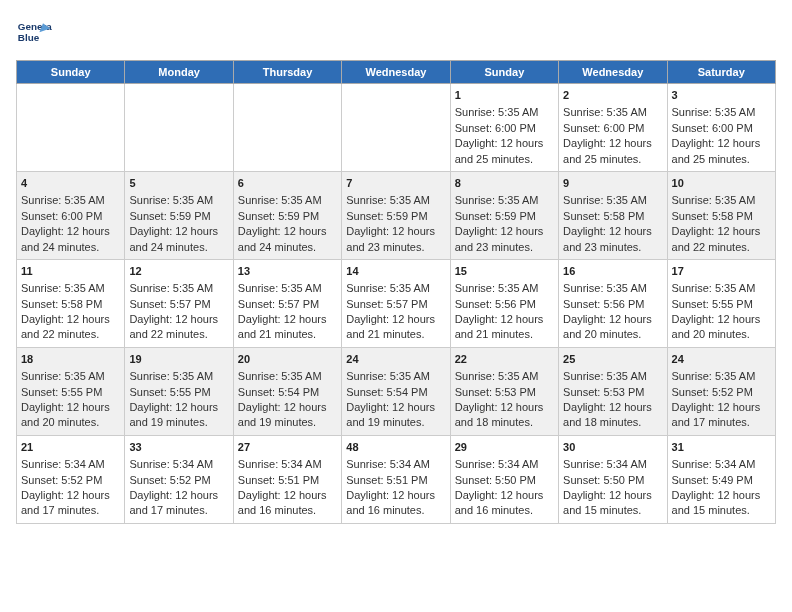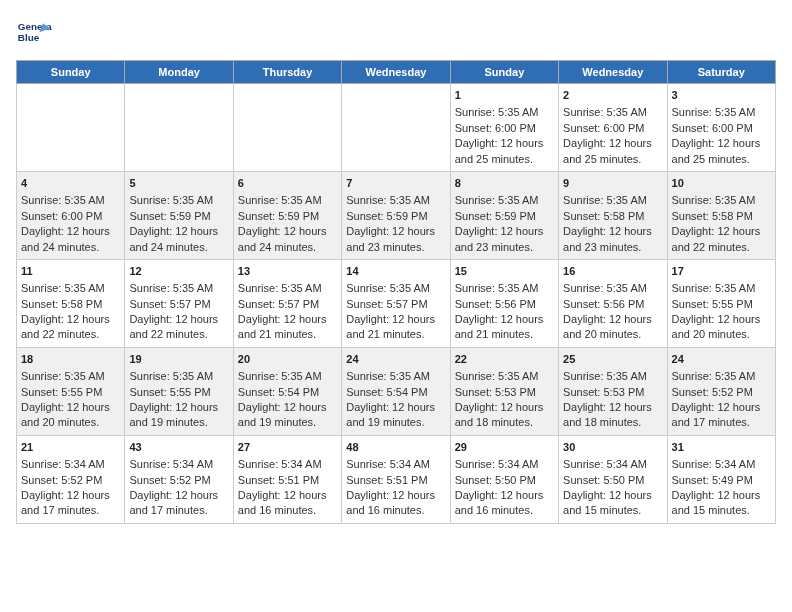--- a/index.html
+++ b/index.html
@@ -295,21 +295,21 @@
       </tr>
       <tr>
         <td>
           <span class="day-num">21</span>
           <div class="day-info" style="white-space: pre-line;">Sunrise: 5:34 AM
 Sunset: 5:52 PM
 Daylight: 12 hours
 and 17 minutes.</div>
         </td>
         <td>
-          <span class="day-num">43</span>
+          <span class="day-num">33</span>
           <div class="day-info" style="white-space: pre-line;">Sunrise: 5:34 AM
 Sunset: 5:52 PM
 Daylight: 12 hours
 and 17 minutes.</div>
         </td>
         <td>
           <span class="day-num">27</span>
           <div class="day-info" style="white-space: pre-line;">Sunrise: 5:34 AM
 Sunset: 5:51 PM
 Daylight: 12 hours

